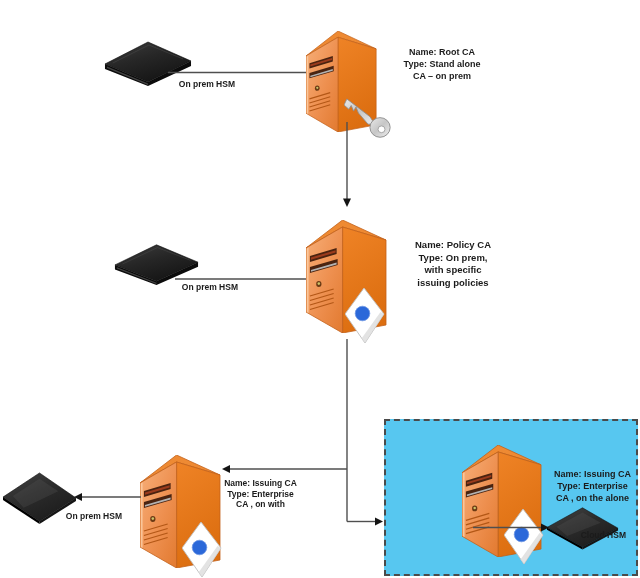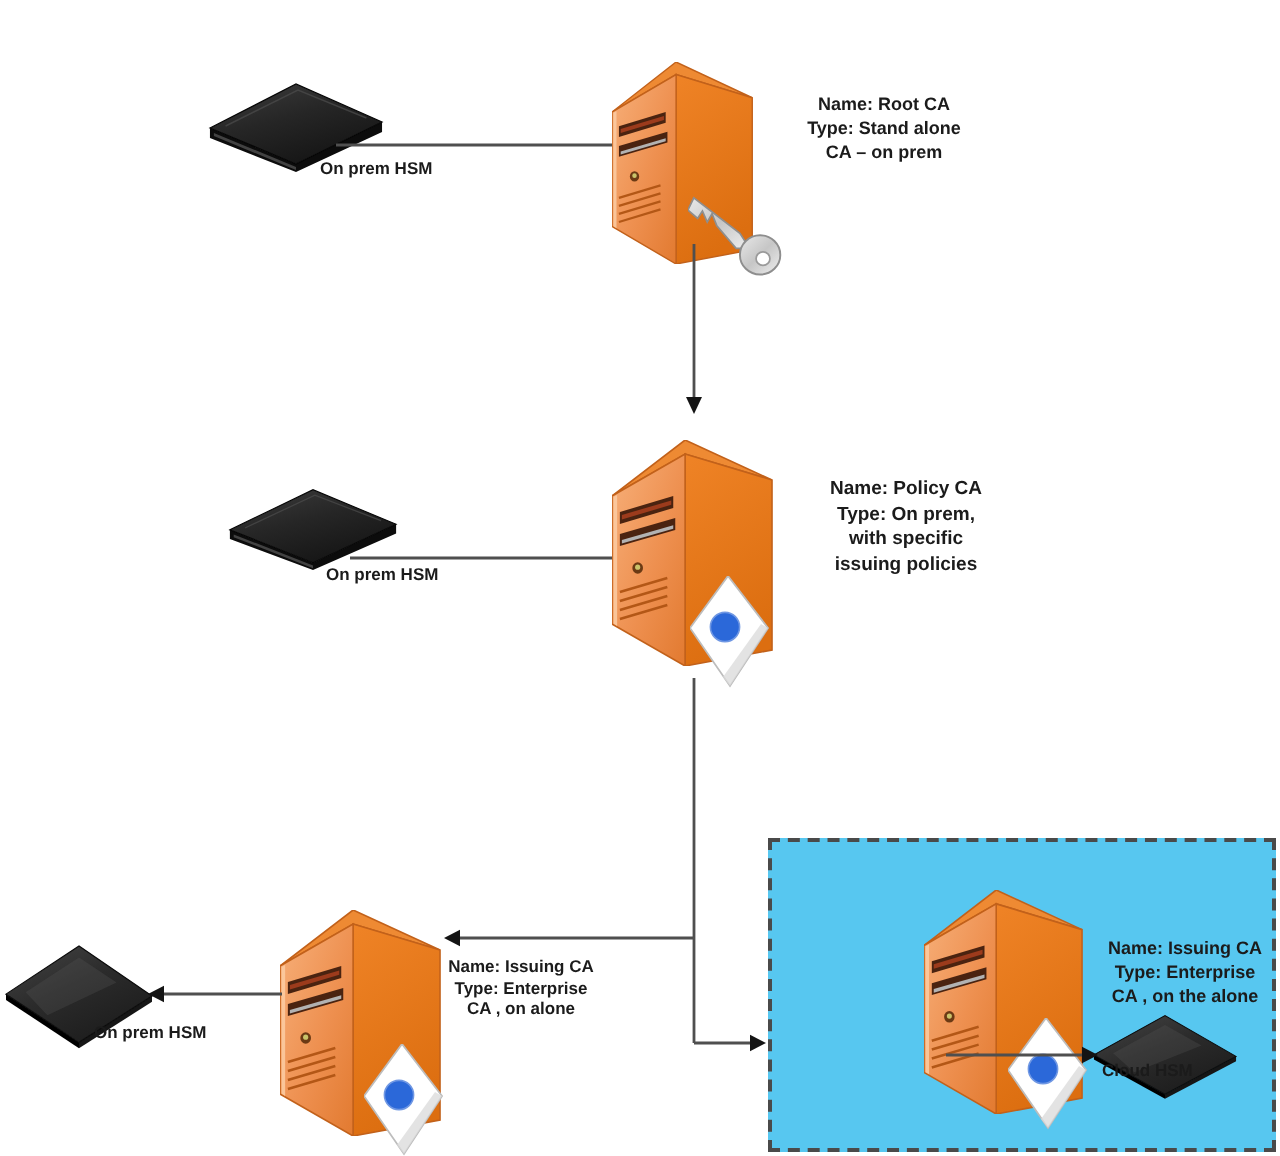--- a/index.html
+++ b/index.html
@@ -11,21 +11,21 @@
   .cloud-region{
     position:absolute;left:384px;top:419px;width:250px;height:153px;
     background:#57C7F0;border:2px dashed #4a4a4a;
   }
   .caption{
     position:absolute;font-weight:bold;color:#1b1b1b;text-align:center;
     font-size:9px;line-height:12px;letter-spacing:0;
   }
   .caption.small{font-size:8.5px;line-height:10.5px;}
   .hsm-label{
-    position:absolute;font-weight:bold;color:#1b1b1b;text-align:left;
+    position:absolute;font-weight:bold;color:#1b1b1b;text-align:right;
     font-size:8.5px;line-height:10px;width:75px;
   }
   .overlay{position:absolute;left:0;top:0;width:640px;height:578px;pointer-events:none;}
   svg{overflow:visible;}
 </style>
 </head>
 <body>
 
 <div class="canvas">
 
@@ -172,21 +172,21 @@
 
   <div class="caption" style="left:392px;top:46px;width:100px">
     <div>Name: Root CA</div>
     <div>Type: Stand alone</div>
     <div>CA – on prem</div>
   </div>
 
   <div class="caption small" style="left:213px;top:478px;width:95px">
     <div>Name: Issuing CA</div>
     <div>Type: Enterprise</div>
-    <div>CA , on alone</div>
+    <div>CA , on with</div>
   </div>
 
   <div class="caption" style="left:544px;top:468px;width:97px">
     <div>Name: Issuing CA</div>
     <div>Type: Enterprise</div>
     <div>CA , on the alone</div>
   </div>
 
   <div class="hsm-label" style="left:160px;top:79px">On prem HSM</div>
   <div class="hsm-label" style="left:163px;top:282px">On prem HSM</div>

